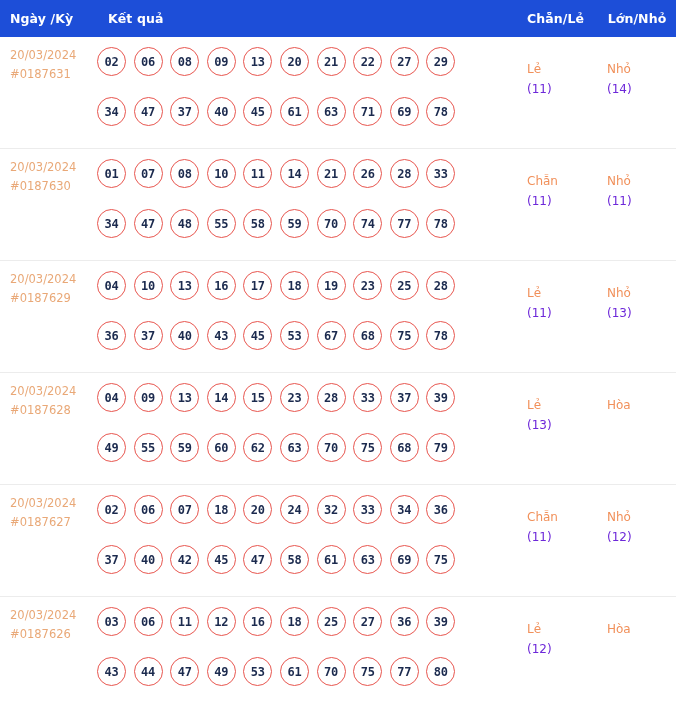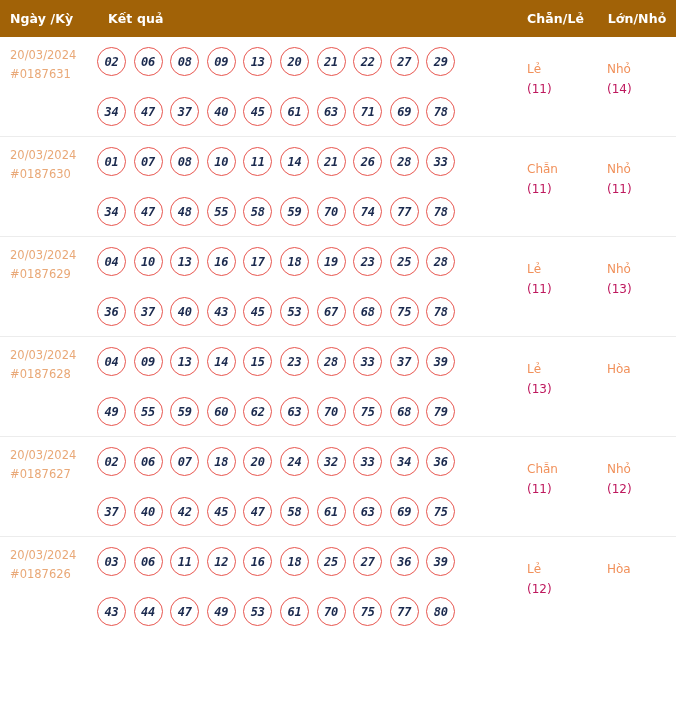--- a/index.html
+++ b/index.html
@@ -13,41 +13,41 @@
     font-family: "DejaVu Sans", "Liberation Sans", sans-serif;
     overflow: hidden;
   }
   .table-wrap {
     width: 676px;
     background: #ffffff;
   }
   
   .thead {
     height: 37px;
-    background: #a16207;
+    background: #1d4ed8;
     display: flex;
     align-items: center;
     position: relative;
   }
   .th {
     color: #ffffff;
     font-size: 12.5px;
     font-weight: bold;
     letter-spacing: .1px;
     white-space: nowrap;
   }
   .th-date  { position: absolute; left: 10px; }
   .th-res   { position: absolute; left: 108px; text-align: right; }
   .th-oe    { position: absolute; left: 527px; width: 56px; text-align: right; }
   .th-bs    { position: absolute; left: 607px; width: 60px; text-align: center; }
 
   
   .row {
     position: relative;
-    height: 100px;
+    height: 112px;
     border-bottom: 1px solid #ececec;
     box-sizing: border-box;
   }
   .row:last-child { border-bottom: none; }
 
   .cell-date {
     position: absolute;
     left: 10px;
     top: 9px;
     width: 82px;
@@ -55,21 +55,20 @@
     font-size: 11.5px;
     line-height: 19px;
   }
   .cell-date .d-line { display: block; white-space: nowrap; }
 
   .cell-balls {
     position: absolute;
     left: 97px;
     top: 6px;
     width: 400px;
-    font-style: italic;
   }
   .ball-line {
     display: flex;
     gap: 7.6px;
     height: 37px;
     align-items: center;
   }
   .ball-line + .ball-line { margin-top: 13px; }
   .ball {
     width: 29px;
@@ -92,21 +91,21 @@
     position: absolute;
     top: 22px;
     text-align: left;
     color: #f1905a;
     font-size: 12px;
     line-height: 20px;
   }
   .cell-oe { left: 527px; width: 56px; }
   .cell-bs { left: 607px; width: 60px; }
   .cell-oe .v-lbl, .cell-bs .v-lbl { display: block; }
-  .cell-oe .v-cnt, .cell-bs .v-cnt { display: block; color: #be185d; }
+  .cell-oe .v-cnt, .cell-bs .v-cnt { display: block; color: #6d28d9; }
 </style>
 </head>
 <body>
 
 <div class="table-wrap">
 
   <div class="thead">
     <span class="th th-date">Ngày /Kỳ</span>
     <span class="th th-res">Kết quả</span>
     <span class="th th-oe">Chẵn/Lẻ</span>

